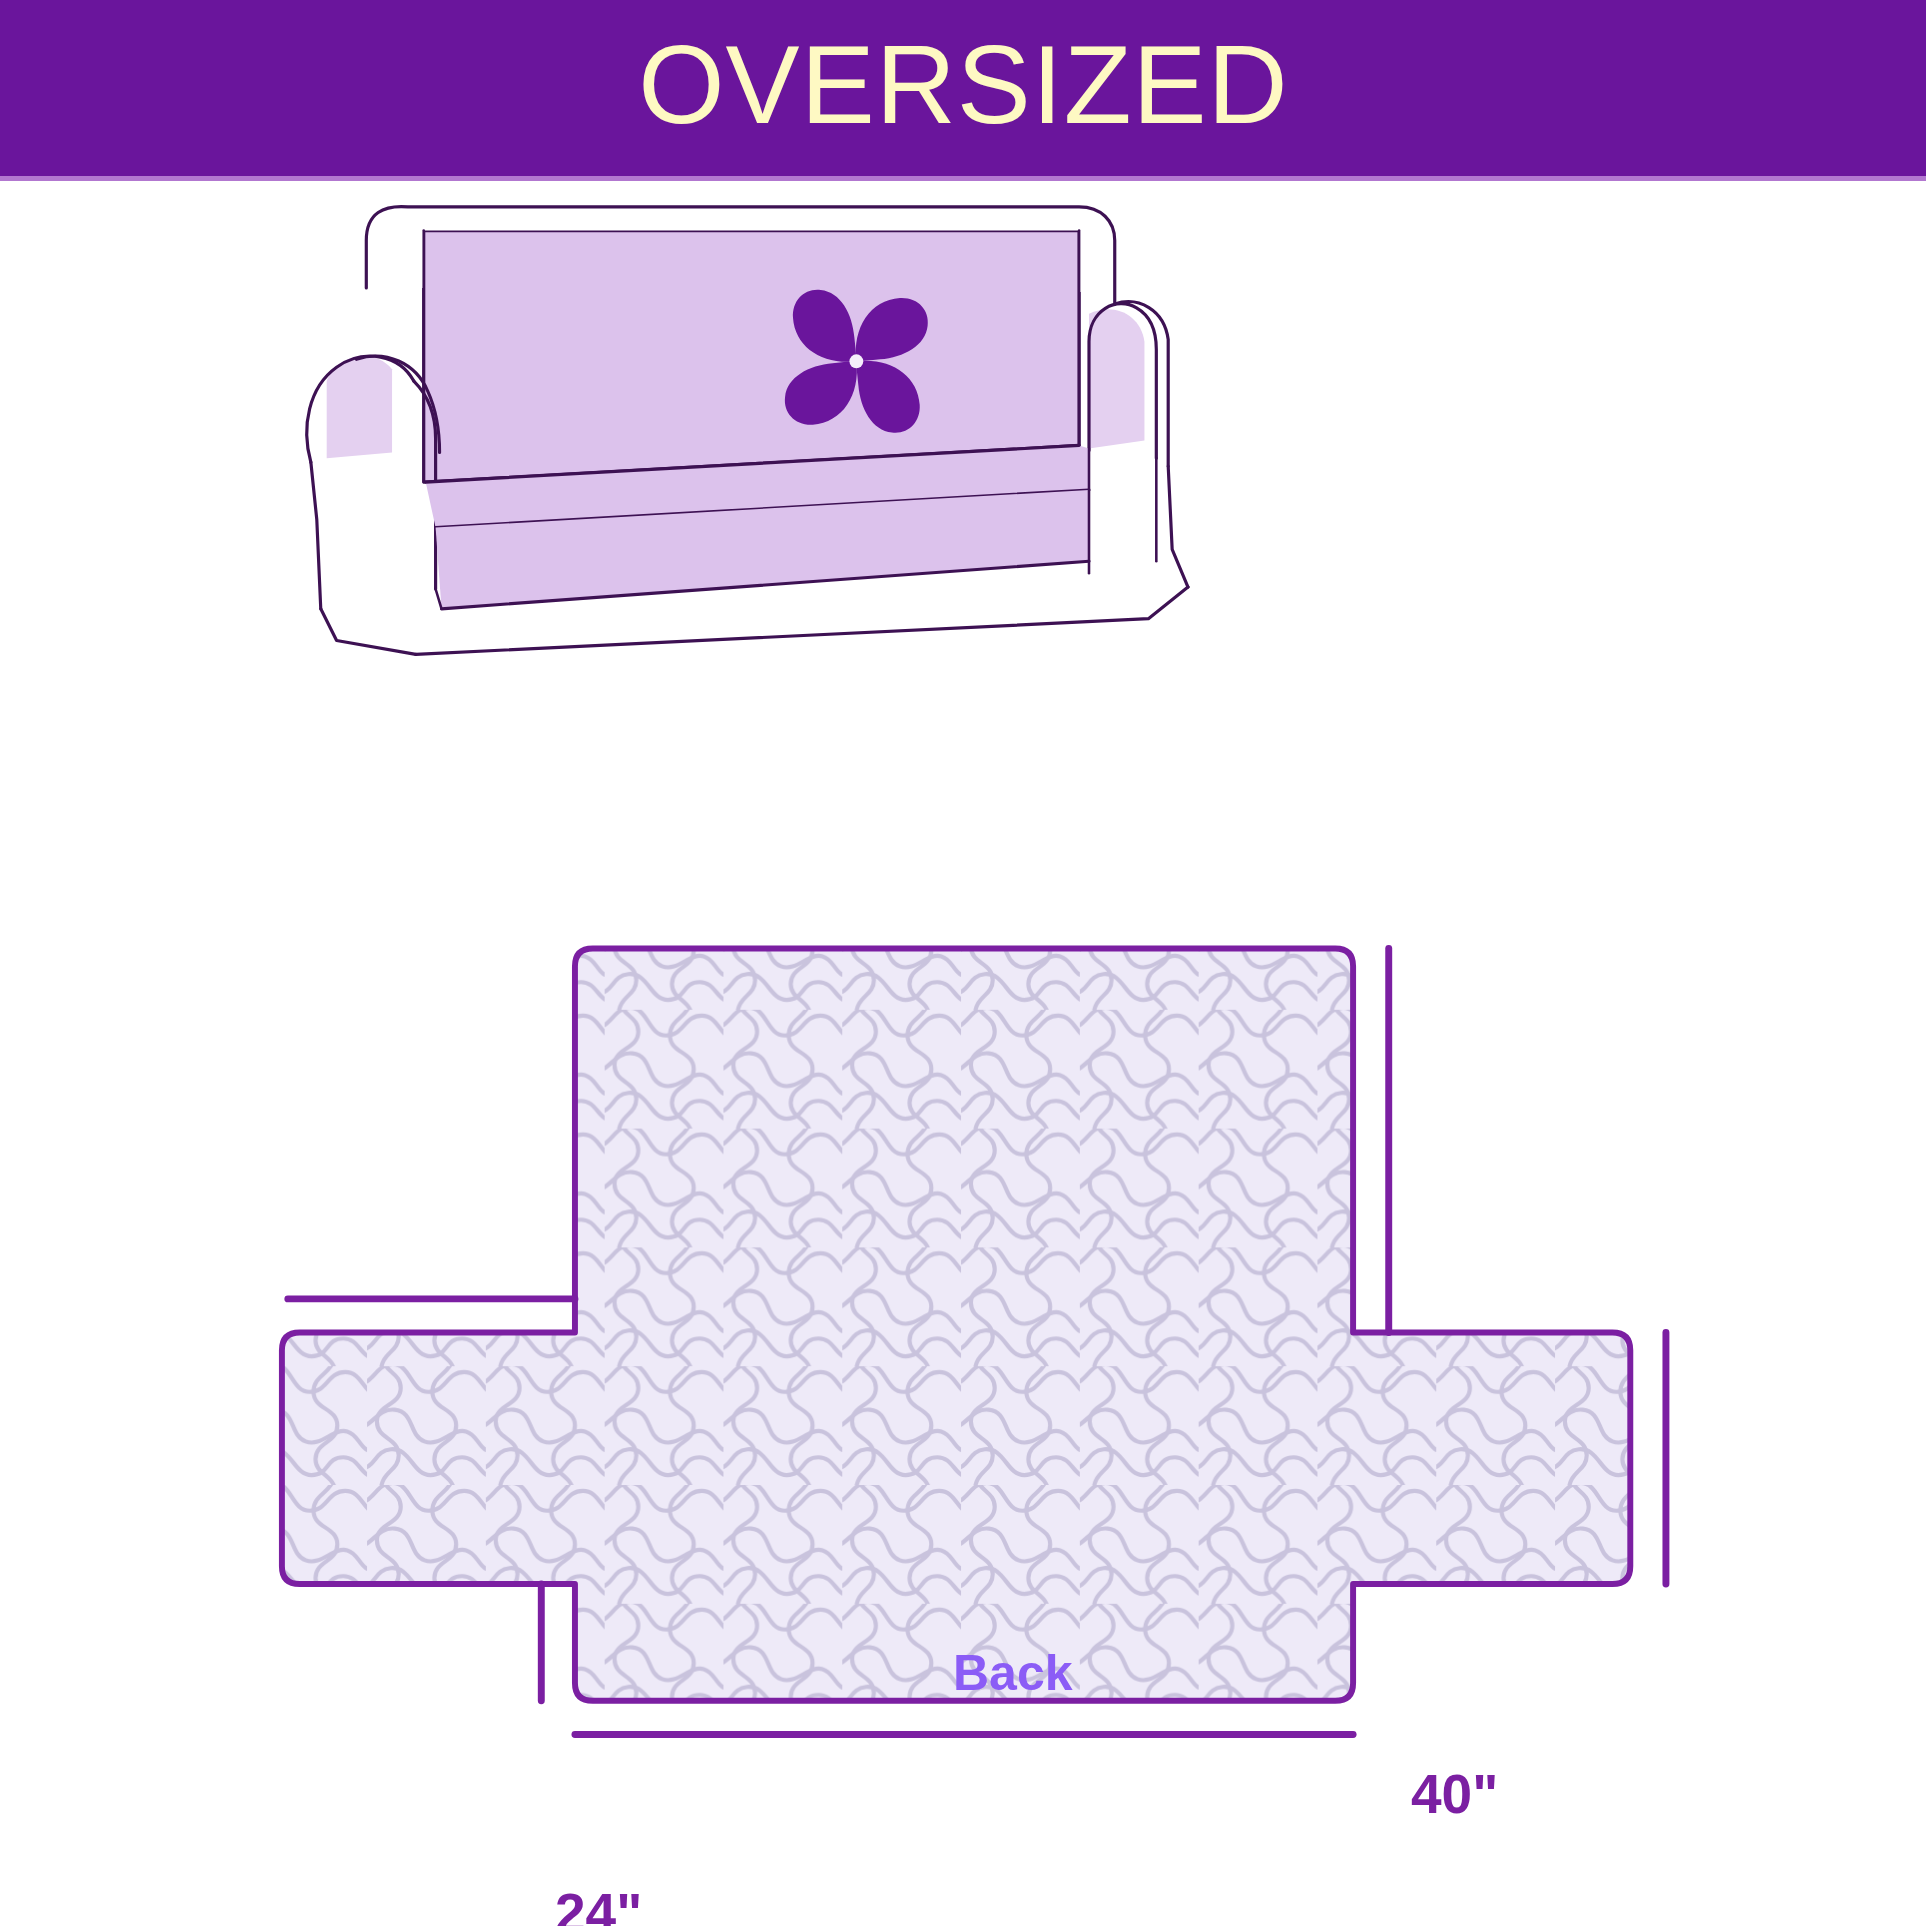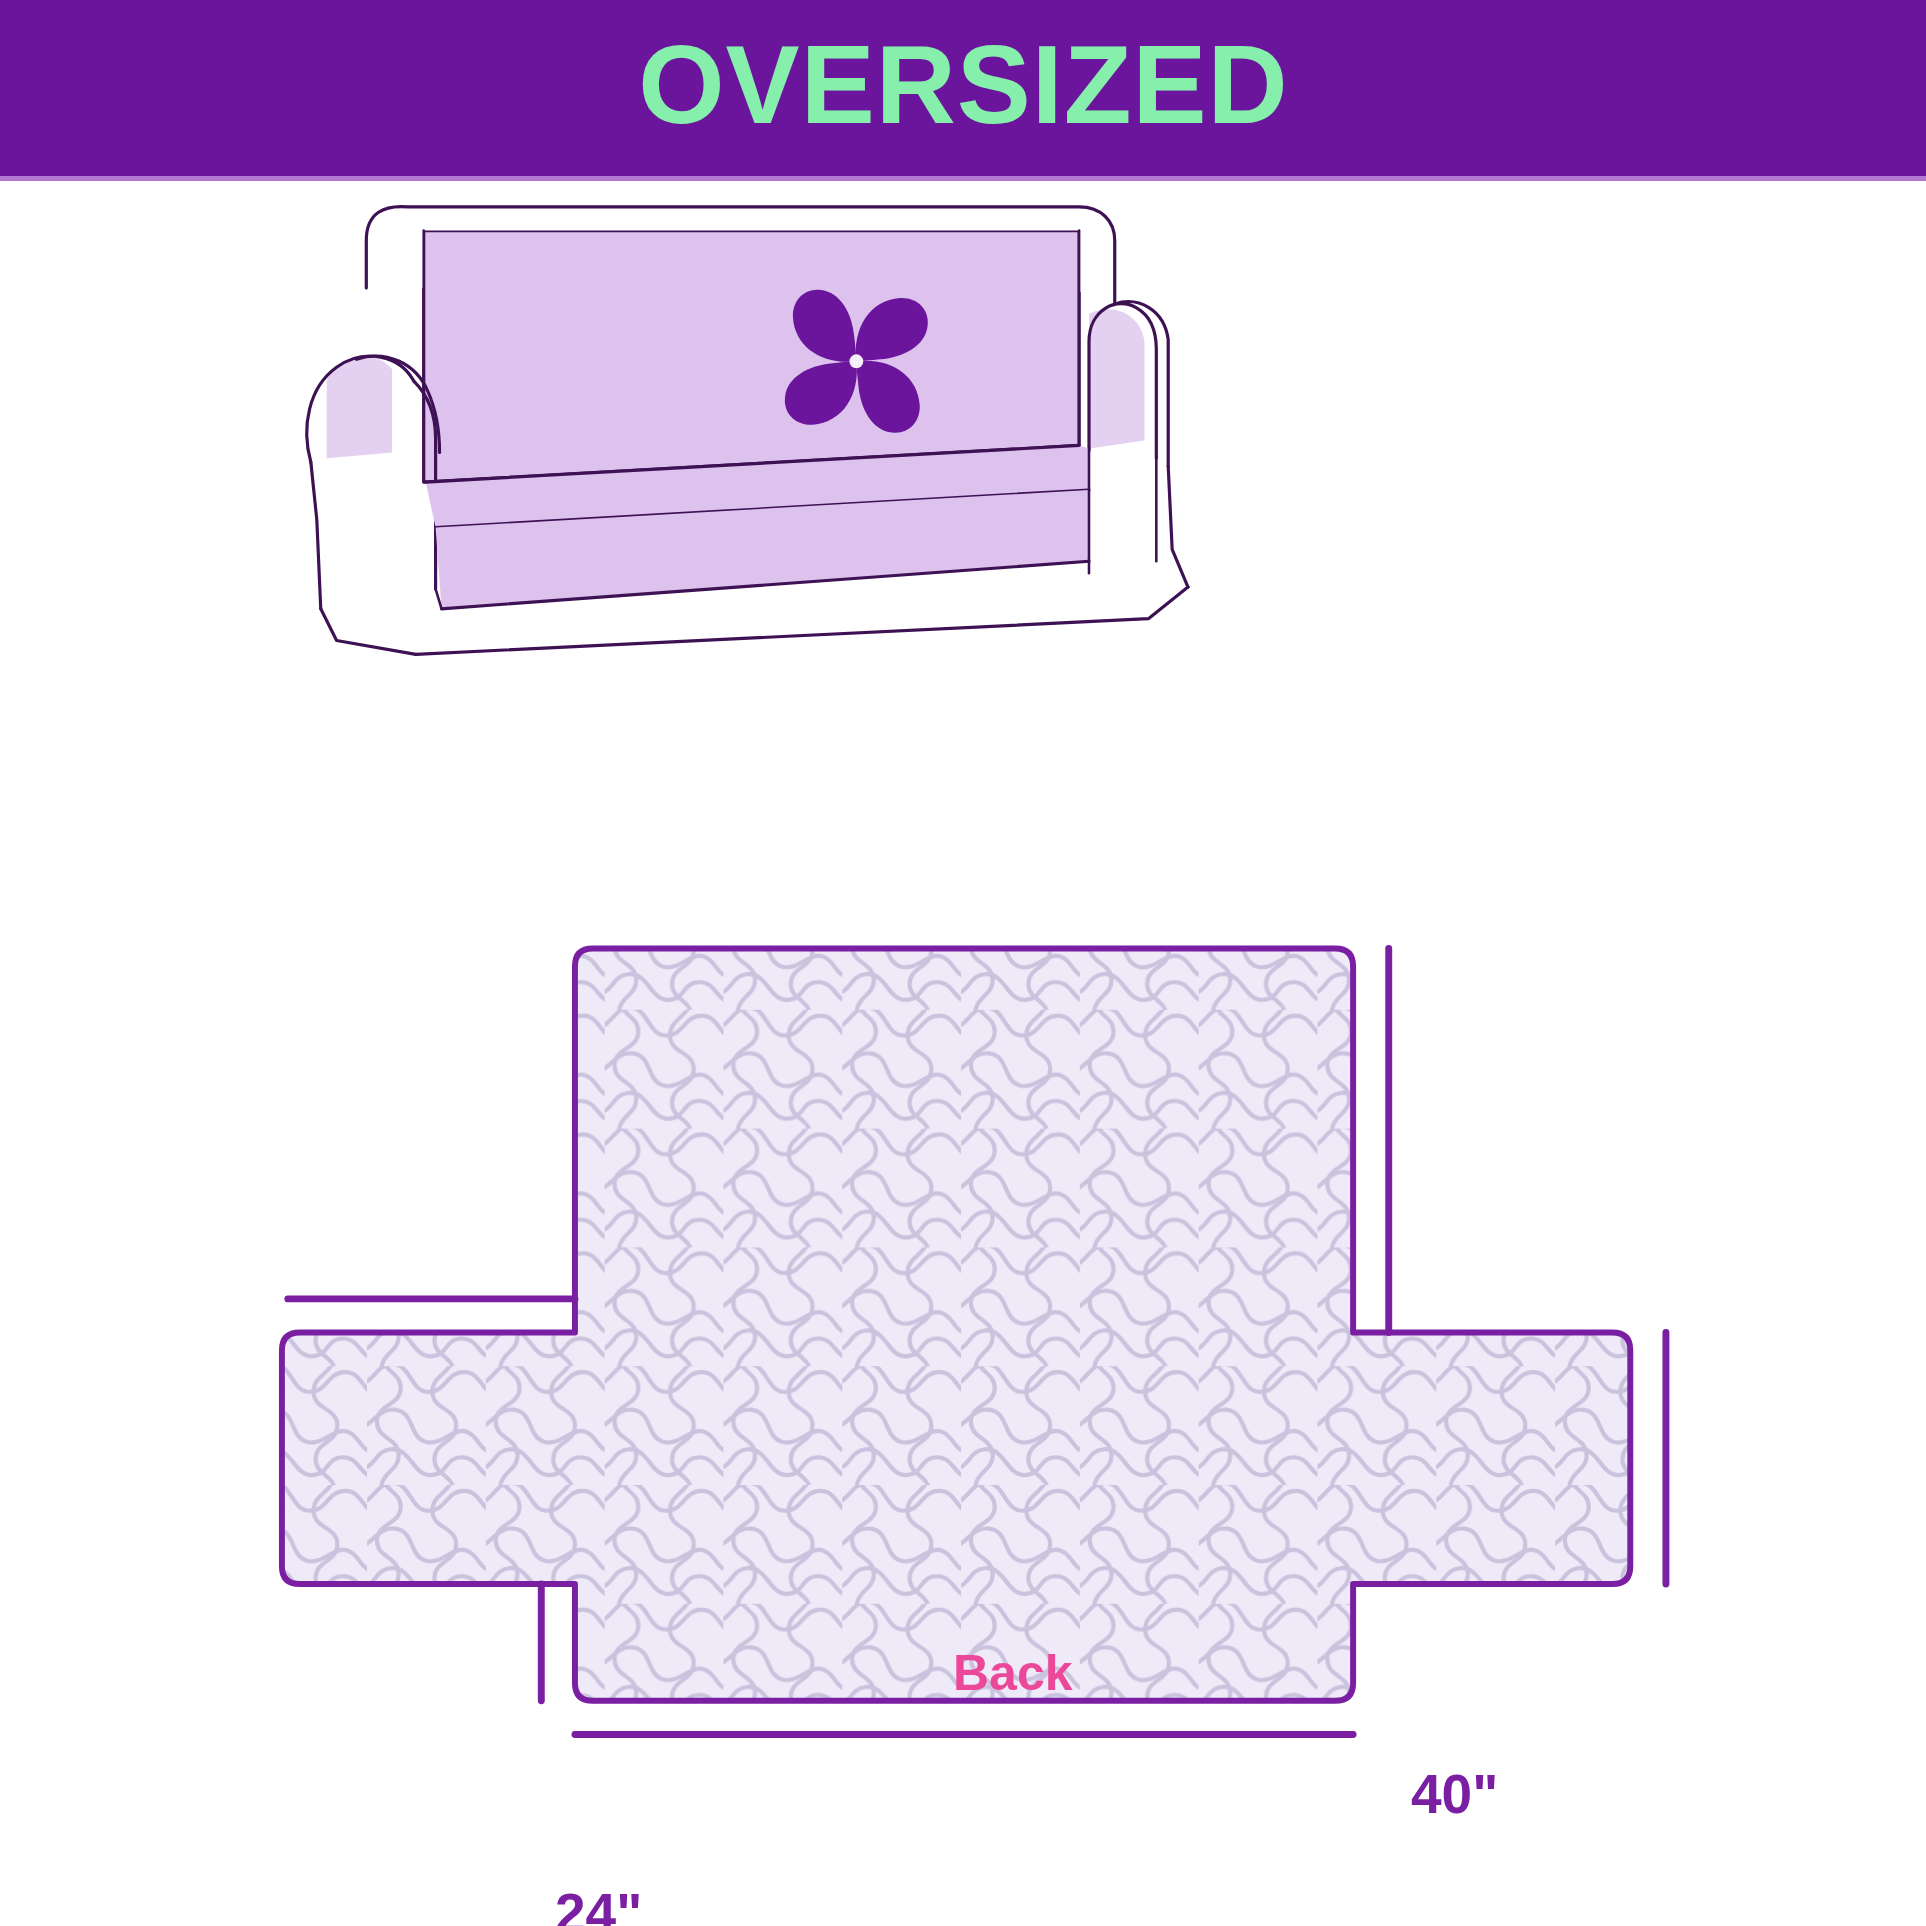--- a/index.html
+++ b/index.html
@@ -10,23 +10,23 @@
     position:relative;
     overflow:hidden;
   }
   
   #header-banner{
     position:absolute;left:0;top:0;width:1927px;height:178px;
     background:#6a159c;
     display:flex;align-items:center;justify-content:center;
   }
   #header-title{
-    color:#86efac;
+    color:#fef9c3;
     font-size:111px;
-    font-weight:bold;
+    font-weight:normal;
     letter-spacing:1px;
     line-height:1;
     font-family:"Liberation Sans", sans-serif;
     transform:translateY(-4px);
   }
   #header-underline{
     position:absolute;left:0;top:176px;width:1927px;height:5px;
     background:#b277d0;
   }
 
@@ -38,21 +38,21 @@
 
   
   #cover-diagram{
     position:absolute;left:248px;top:891px;width:1436px;height:891px;
   }
   #cover-diagram svg{display:block;width:1436px;height:891px;}
 
   
   .diagram-label{
     position:absolute;
-    color:#ec4899;
+    color:#8b5cf6;
     font-weight:bold;
     font-family:"Liberation Sans", sans-serif;
     white-space:nowrap;
     line-height:1;
   }
   #label-back{left:705px;top:757px;font-size:50px;}
 
   .dim-label{
     position:absolute;
     color:#7b1fa2;

